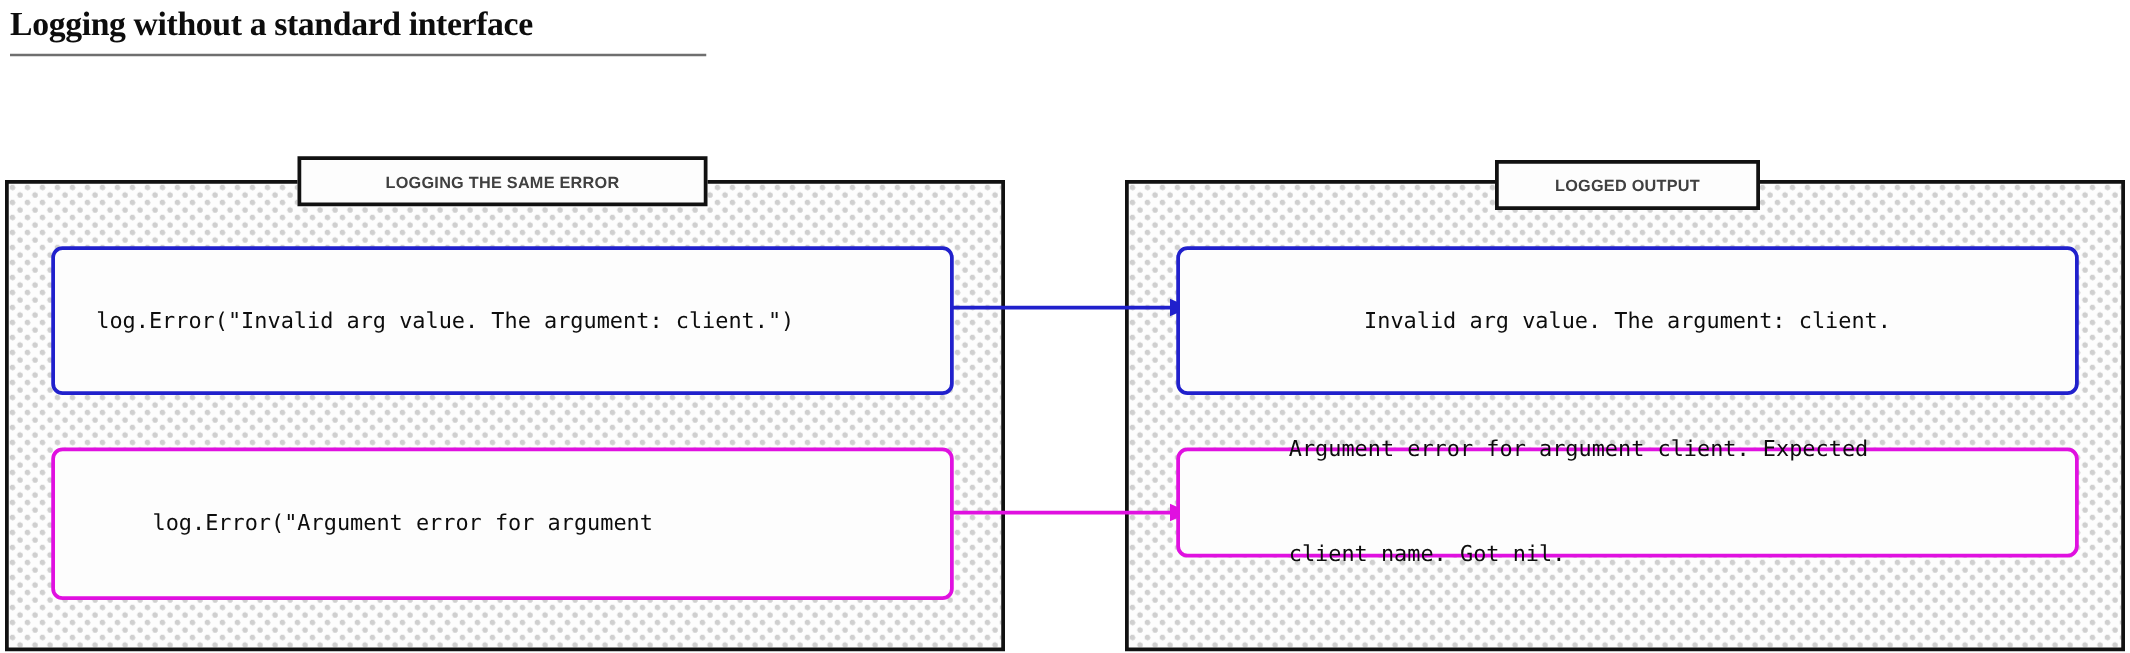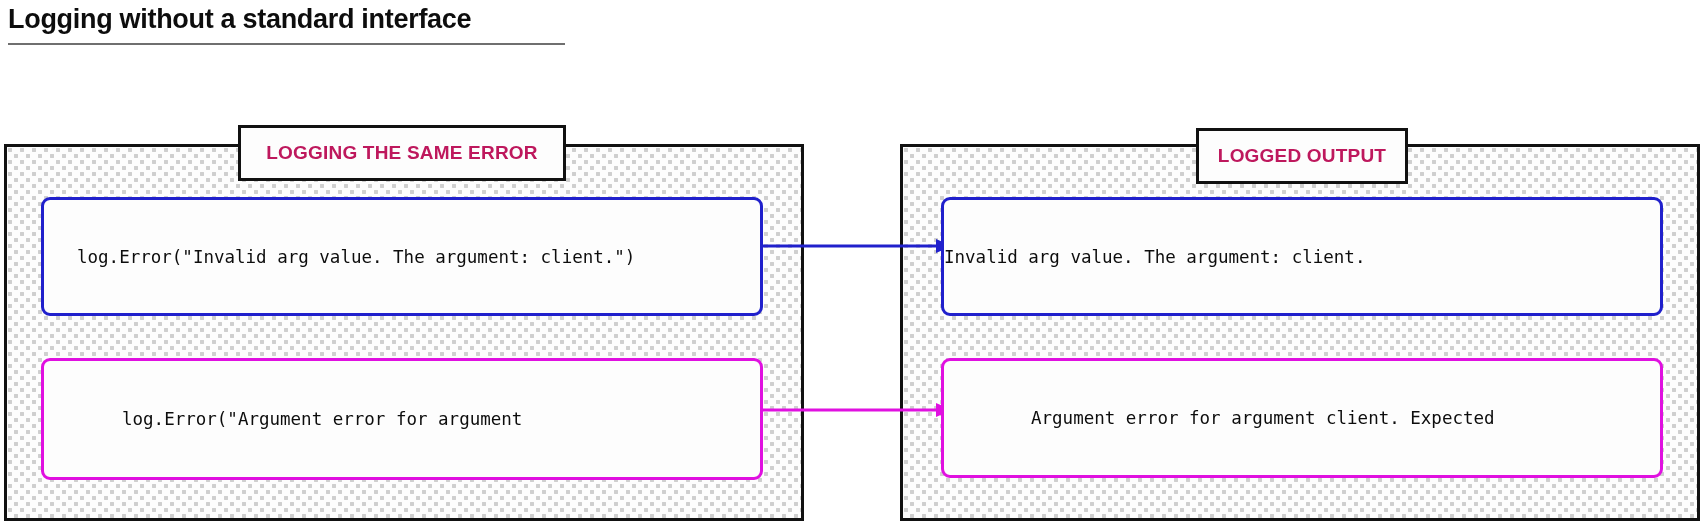--- a/index.html
+++ b/index.html
@@ -22,20 +22,21 @@
     top: 2px;
     width: 560px;
   }
   #page-title {
     font-size: 27px;
     font-weight: bold;
     color: #0d0d0d;
     letter-spacing: -0.3px;
     line-height: 34px;
     white-space: nowrap;
+    font-family: Liberation Serif, serif;
   }
   #title-rule {
     margin-top: 7px;
     width: 557px;
     height: 2px;
     background: #6f6f6f;
   }
 
   
   .panel {
@@ -61,28 +62,28 @@
     width: 800px;
     height: 377px;
   }
 
   
   .panel-caption {
     position: absolute;
     box-sizing: border-box;
     border: 3px solid #111111;
     background: #fdfdfd;
-    height: 56px;
+    height: 40px;
     display: flex;
     align-items: center;
     justify-content: center;
-    font-size: 19px;
+    font-size: 13px;
     font-weight: bold;
     letter-spacing: 0.2px;
-    color: #be185d;
+    color: #404040;
     white-space: nowrap;
     padding: 0 14px;
     z-index: 5;
   }
   #caption-left {
     left: 238px;
     top: 125px;
     width: 328px;
   }
   #caption-right {
@@ -127,27 +128,27 @@
     border-color: #e010e0;
     justify-content: flex-start;
     padding-left: 78px;
   }
   #box-right-blue {
     left: 941px;
     top: 197px;
     width: 722px;
     height: 119px;
     border-color: #2020cc;
-    justify-content: flex-start;
+    justify-content: center;
   }
   #box-right-magenta {
     left: 941px;
     top: 358px;
     width: 722px;
-    height: 120px;
+    height: 88px;
     border-color: #e010e0;
     justify-content: flex-start;
     padding-left: 87px;
   }
 
   
   .connector {
     position: absolute;
     z-index: 3;
   }
@@ -184,20 +185,21 @@
 
 <div id="box-right-blue" class="codebox">
   <div>
     <span class="txt">Invalid arg value. The argument: client.</span>
   </div>
 </div>
 
 <div id="box-right-magenta" class="codebox">
   <div>
     <span class="txt">Argument error for argument client. Expected</span>
+    <span class="txt">client name. Got nil.</span>
   </div>
 </div>
 
 <svg id="arrow-blue" class="connector" width="192" height="20" viewBox="0 0 192 20">
   <line x1="0" y1="10" x2="176" y2="10" stroke="#2020cc" stroke-width="3"></line>
   <polygon points="176,3 192,10 176,17" fill="#2020cc"></polygon>
 </svg>
 
 <svg id="arrow-magenta" class="connector" width="192" height="20" viewBox="0 0 192 20">
   <line x1="0" y1="10" x2="176" y2="10" stroke="#e010e0" stroke-width="3"></line>

